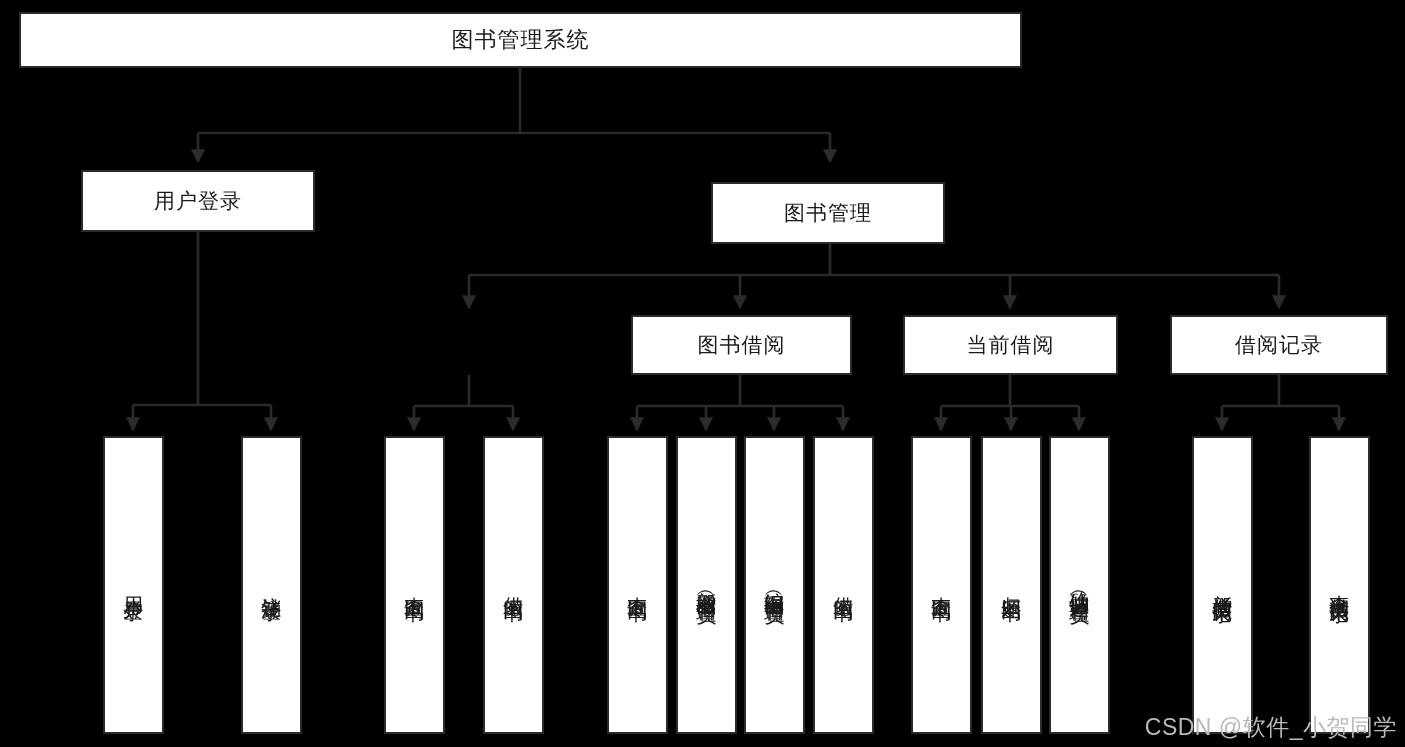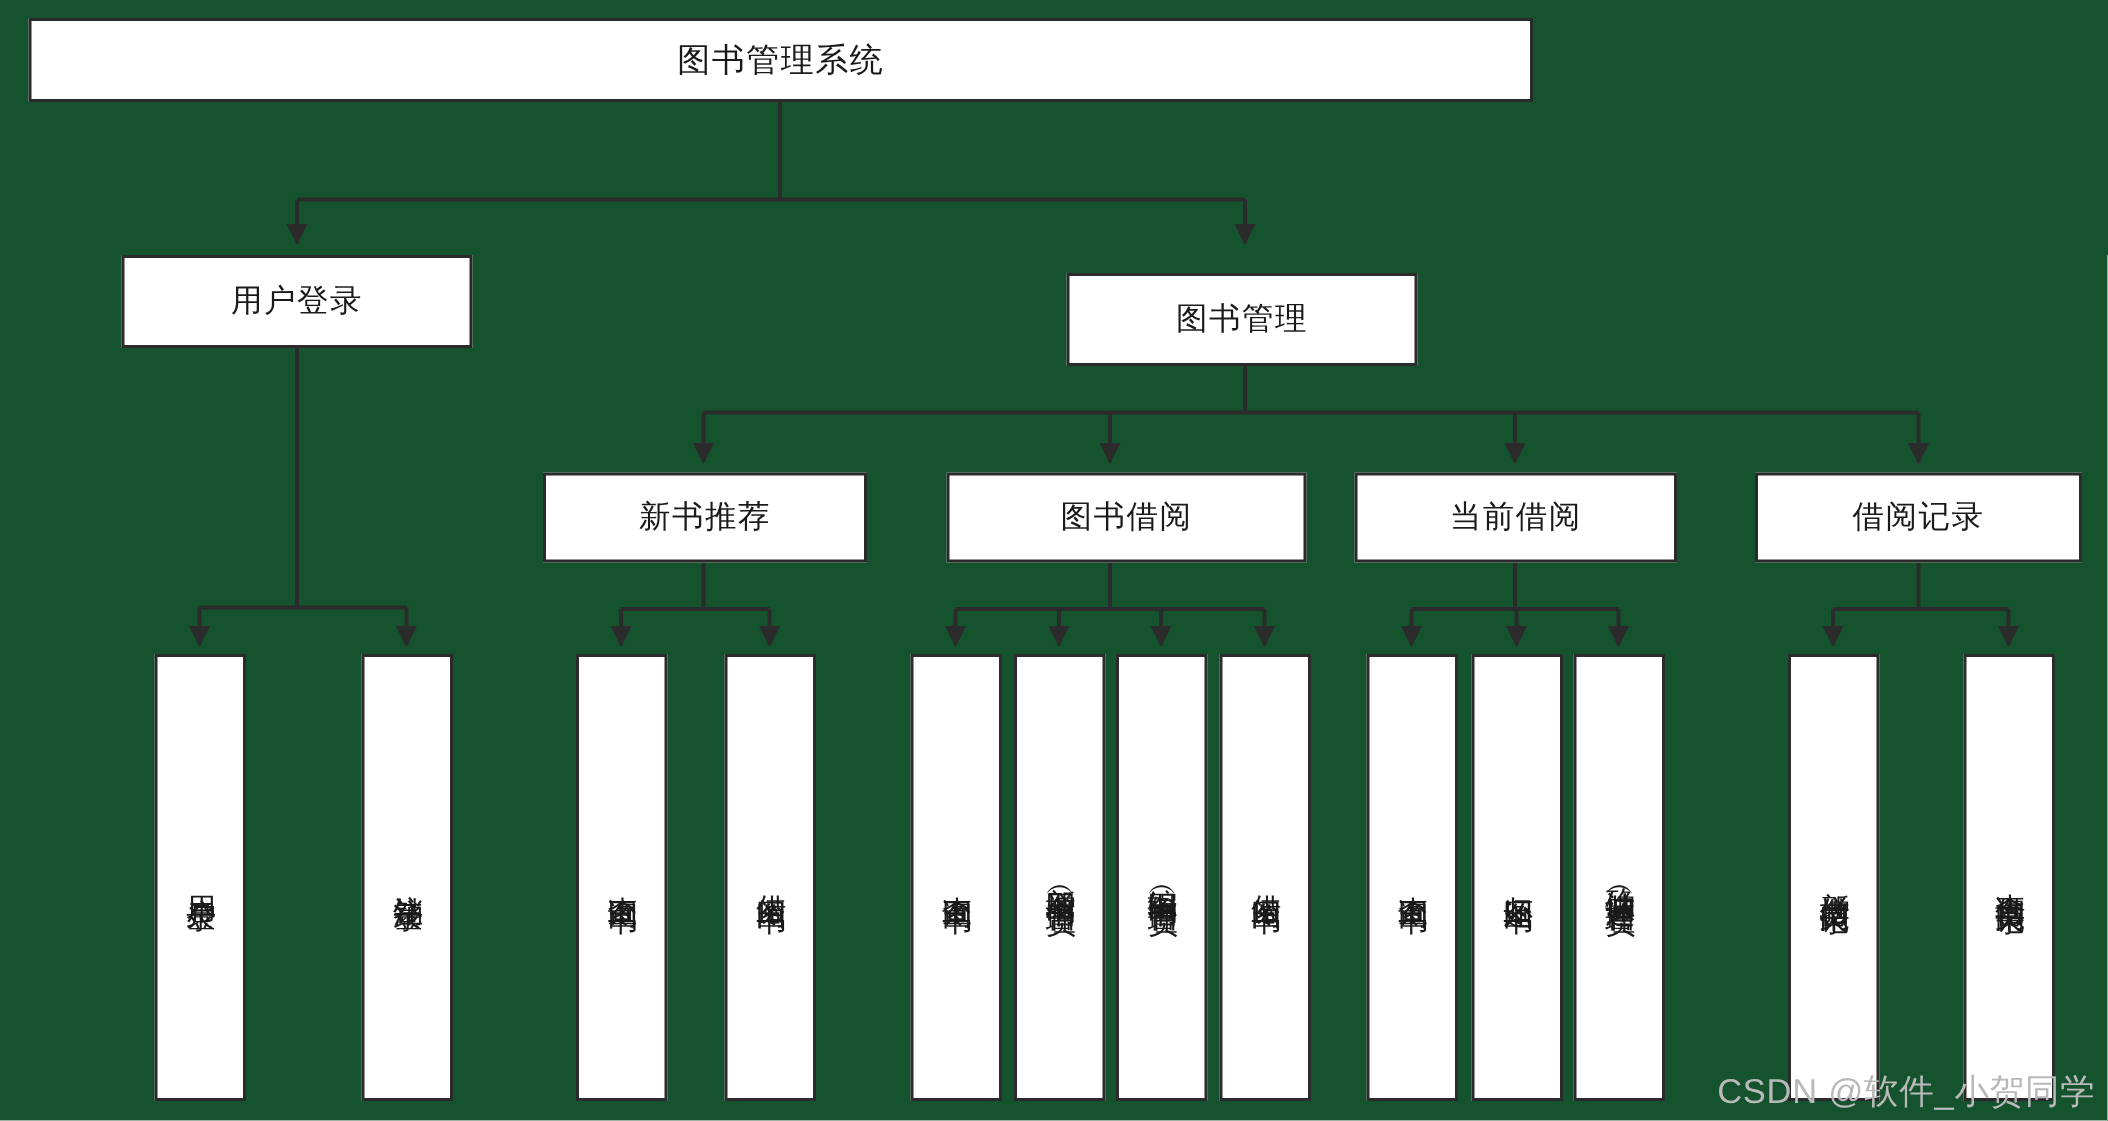--- a/index.html
+++ b/index.html
@@ -8,21 +8,21 @@
     padding: 0;
     background: #ffffff;
   }
   body {
     font-family: "Liberation Sans", "DejaVu Sans", sans-serif;
   }
   #canvas {
     position: relative;
     width: 1405px;
     height: 747px;
-    background: #14532d;
+    background: #000000;
     overflow: hidden;
   }
   #edges {
     position: absolute;
     left: 0;
     top: 0;
     width: 1405px;
     height: 747px;
     pointer-events: none;
   }
@@ -132,24 +132,21 @@
     <span>图书管理系统</span>
   </div>
 
   <div class="node h" style="left:81px; top:170px; width:234px; height:62px;">
     <span>用户登录</span>
   </div>
   <div class="node h" style="left:711px; top:182px; width:234px; height:62px;">
     <span>图书管理</span>
   </div>
 
-  <div class="node h" style="left:362px; top:315px; width:216px; height:60px;">
-    <span>新书推荐</span>
-  </div>
-  <div class="node h" style="left:631px; top:315px; width:240px; height:60px;">
+  <div class="node h" style="left:631px; top:315px; width:221px; height:60px;">
     <span>图书借阅</span>
   </div>
   <div class="node h" style="left:1170px; top:315px; width:218px; height:60px;">
     <span>借阅记录</span>
   </div>
   <div class="node h" style="left:903px; top:315px; width:215px; height:60px;">
     <span>当前借阅</span>
   </div>
 
   <div class="node v" style="left:103px; top:436px; width:61px; height:298px;">

